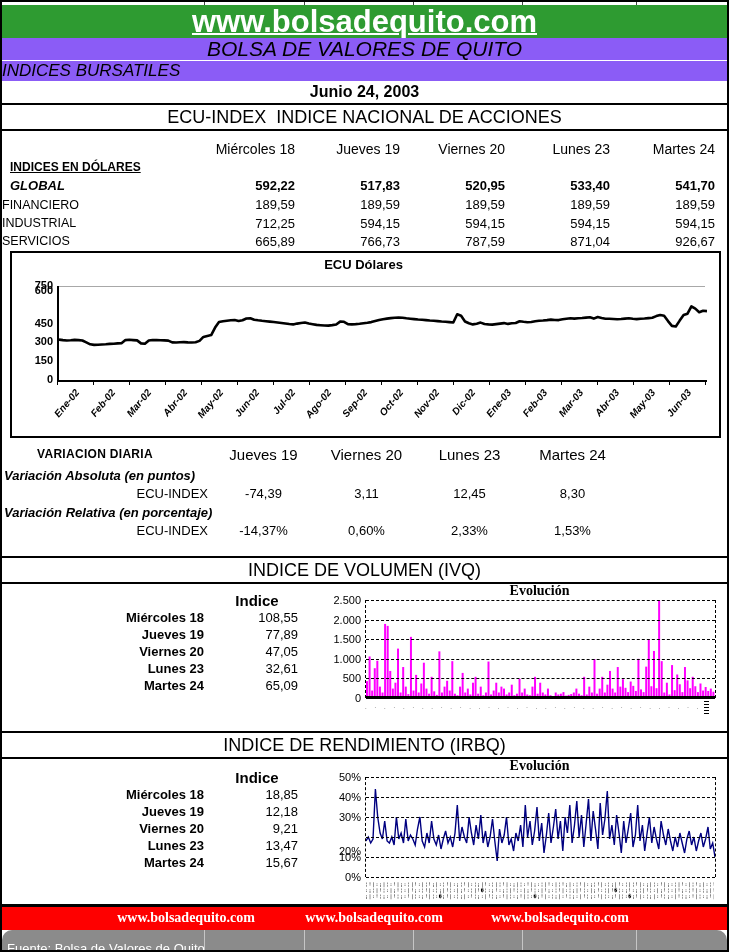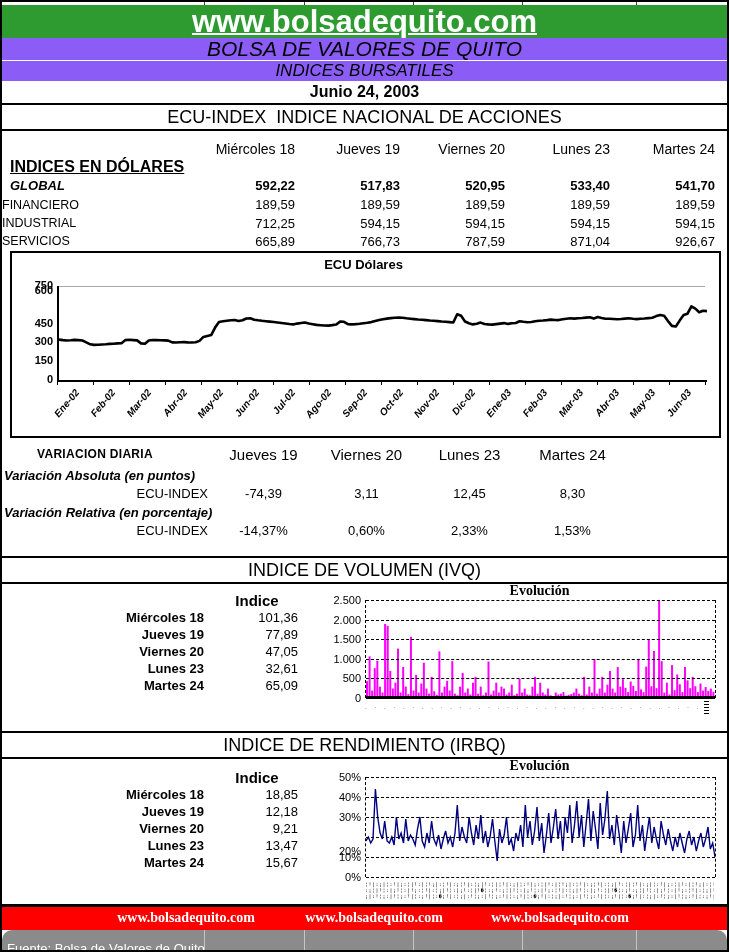--- a/index.html
+++ b/index.html
@@ -5,31 +5,31 @@
   html,body{margin:0;padding:0;background:#fff;}
   #page{position:relative;width:729px;height:952px;border:2px solid #000;box-sizing:border-box;
         font-family:"Liberation Sans",sans-serif;color:#000;overflow:hidden;background:#fff;}
   .abs{position:absolute;}
   
   #topticks{left:0;top:0;width:725px;height:3px;background:#fff;}
   .tick{position:absolute;top:0;width:1px;height:3px;background:#444;}
   #greenbar{left:0;top:3px;width:725px;height:33px;display:flex;align-items:center;justify-content:center;}
   #greenbar span{color:#fff;font-size:31px;font-weight:bold;text-decoration:underline;text-decoration-thickness:2px;letter-spacing:0px;}
   #bolsabar{left:0;top:36px;width:725px;height:22px;display:flex;align-items:center;justify-content:center;font-size:21px;}
-  #indicesbar{left:0;top:59px;width:725px;height:20px;display:flex;align-items:center;justify-content:center;font-size:17px;}
+  #indicesbar{left:0;top:59px;width:725px;height:20px;display:flex;align-items:center;font-size:17px;}
   .graybg{background:#8b5cf6;font-style:italic;}
   #daterow{left:0;top:79px;width:725px;height:22px;border-bottom:2px solid #000;display:flex;align-items:center;justify-content:center;font-size:16px;font-weight:bold;}
   .sectionbox{left:0;width:725px;height:24px;border-bottom:2px solid #000;display:flex;align-items:center;justify-content:center;font-size:18px;white-space:pre;}
   #ecuheader{top:103px;}
   #ivqheader{top:554px;border-top:2px solid #000;}
   #irbqheader{top:729px;border-top:2px solid #000;}
   
   #ecu-table{left:0;top:130px;width:715px;display:grid;grid-template-columns:190px repeat(5,105px);grid-template-rows:25px 19px 19px 19px 18px 18px;}
   .dayhdr{font-size:14px;text-align:right;padding-right:2px;align-self:end;}
-  .grouplbl{grid-column:1/-1;font-size:16px;font-weight:bold;text-decoration:underline;padding-left:8px;align-self:center;}
+  .grouplbl{grid-column:1/-1;font-size:12px;font-weight:bold;text-decoration:underline;padding-left:8px;align-self:center;}
   .glabel{font-size:13px;font-weight:bold;font-style:italic;padding-left:8px;align-self:center;}
   .rlabel{font-size:12.5px;text-align:left;align-self:center;}
   .num{font-size:13px;text-align:right;padding-right:2px;align-self:center;}
   .bold{font-weight:bold;}
   
   #chartbox{left:8px;top:249px;width:707px;height:183px;border:2px solid #000;}
   #ecu-title{left:0;top:4px;width:703px;text-align:center;font-size:13px;font-weight:bold;}
   #ecu-plot{left:45px;top:33px;width:648px;height:94px;border-left:2px solid #000;border-bottom:2px solid #000;}
   #ecu-topline{left:45px;top:33px;width:648px;height:1px;background:#a8a8a8;}
   .ecu-ylab{position:absolute;width:40px;text-align:right;font-size:11px;font-weight:bold;}
@@ -199,21 +199,21 @@
       <div class="var-val">2,33%</div>
       <div class="var-val">1,53%</div>
     </div>
 
   <div class="abs sectionbox" id="ivqheader">
     <span>INDICE DE VOLUMEN (IVQ)</span>
   </div>
   <div class="abs" id="ivq-body" style="left:0;top:580px;width:725px;height:149px;">
       <div class="idx-hdr" style="top: 10px;">Indice</div>
       <div class="idx-lbl" style="top: 28px;">Miércoles 18</div>
-      <div class="idx-val" style="top: 28px;">101,36</div>
+      <div class="idx-val" style="top: 28px;">108,55</div>
       <div class="idx-lbl" style="top: 45px;">Jueves 19</div>
       <div class="idx-val" style="top: 45px;">77,89</div>
       <div class="idx-lbl" style="top: 62px;">Viernes 20</div>
       <div class="idx-val" style="top: 62px;">47,05</div>
       <div class="idx-lbl" style="top: 79px;">Lunes 23</div>
       <div class="idx-val" style="top: 79px;">32,61</div>
       <div class="idx-lbl" style="top: 96px;">Martes 24</div>
       <div class="idx-val" style="top: 96px;">65,09</div>
       <div class="evo-title" style="top: 1px;">Evolución</div>
       <div class="ylab-sm" style="left: 315px; top: 12px;">2.500</div>

